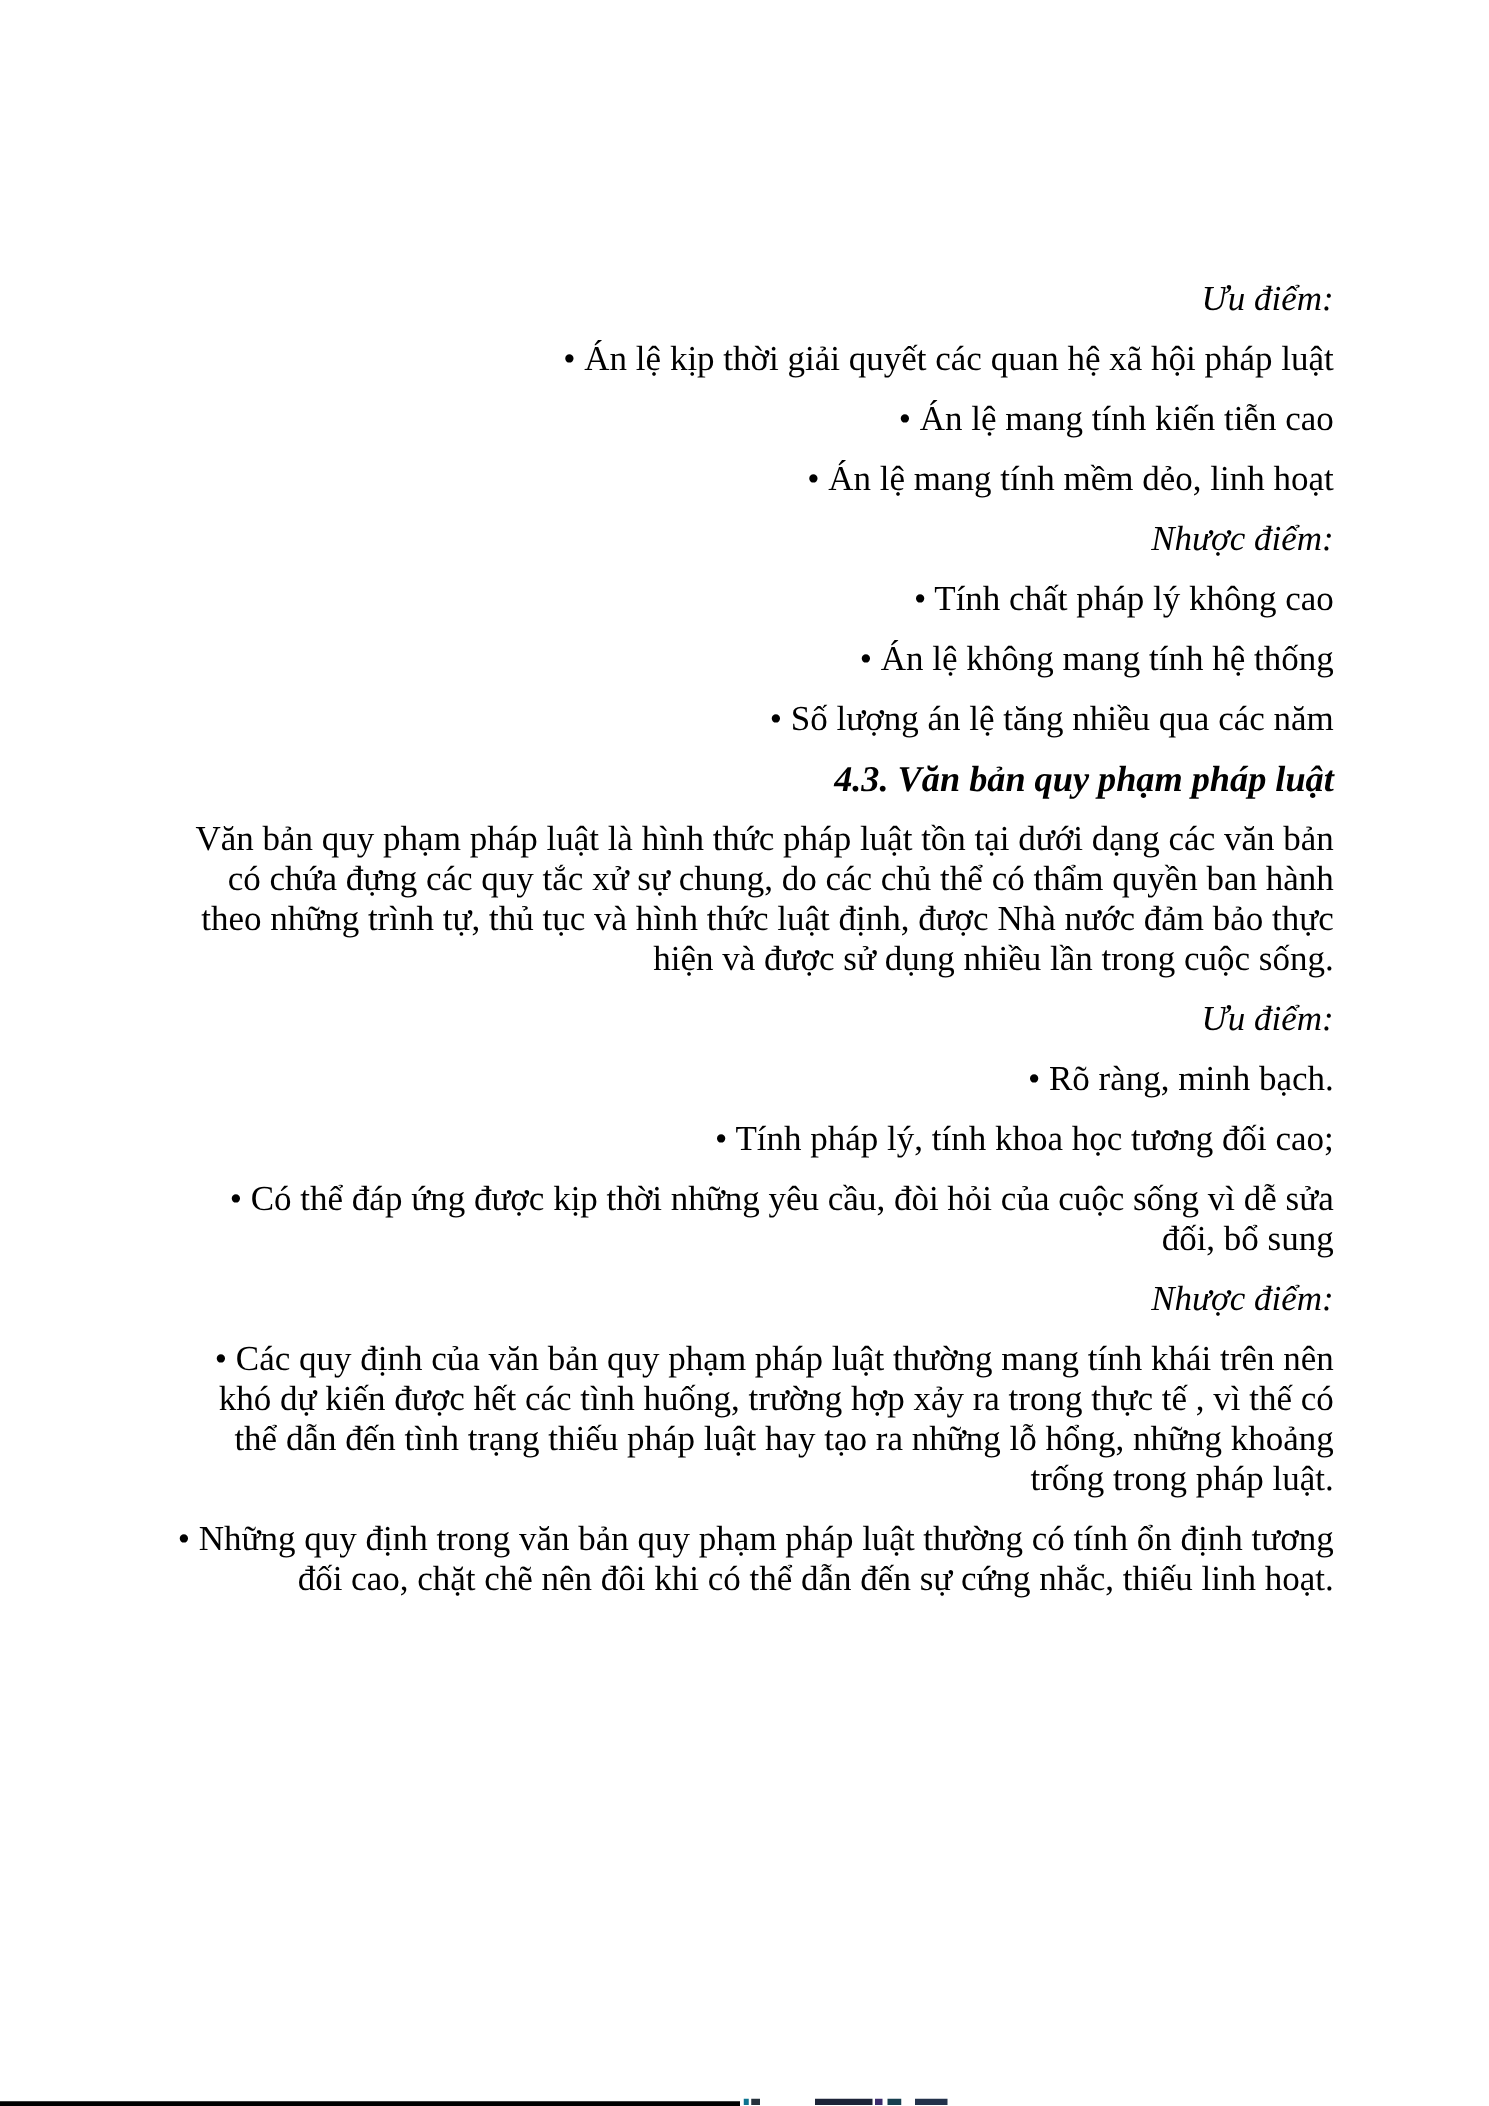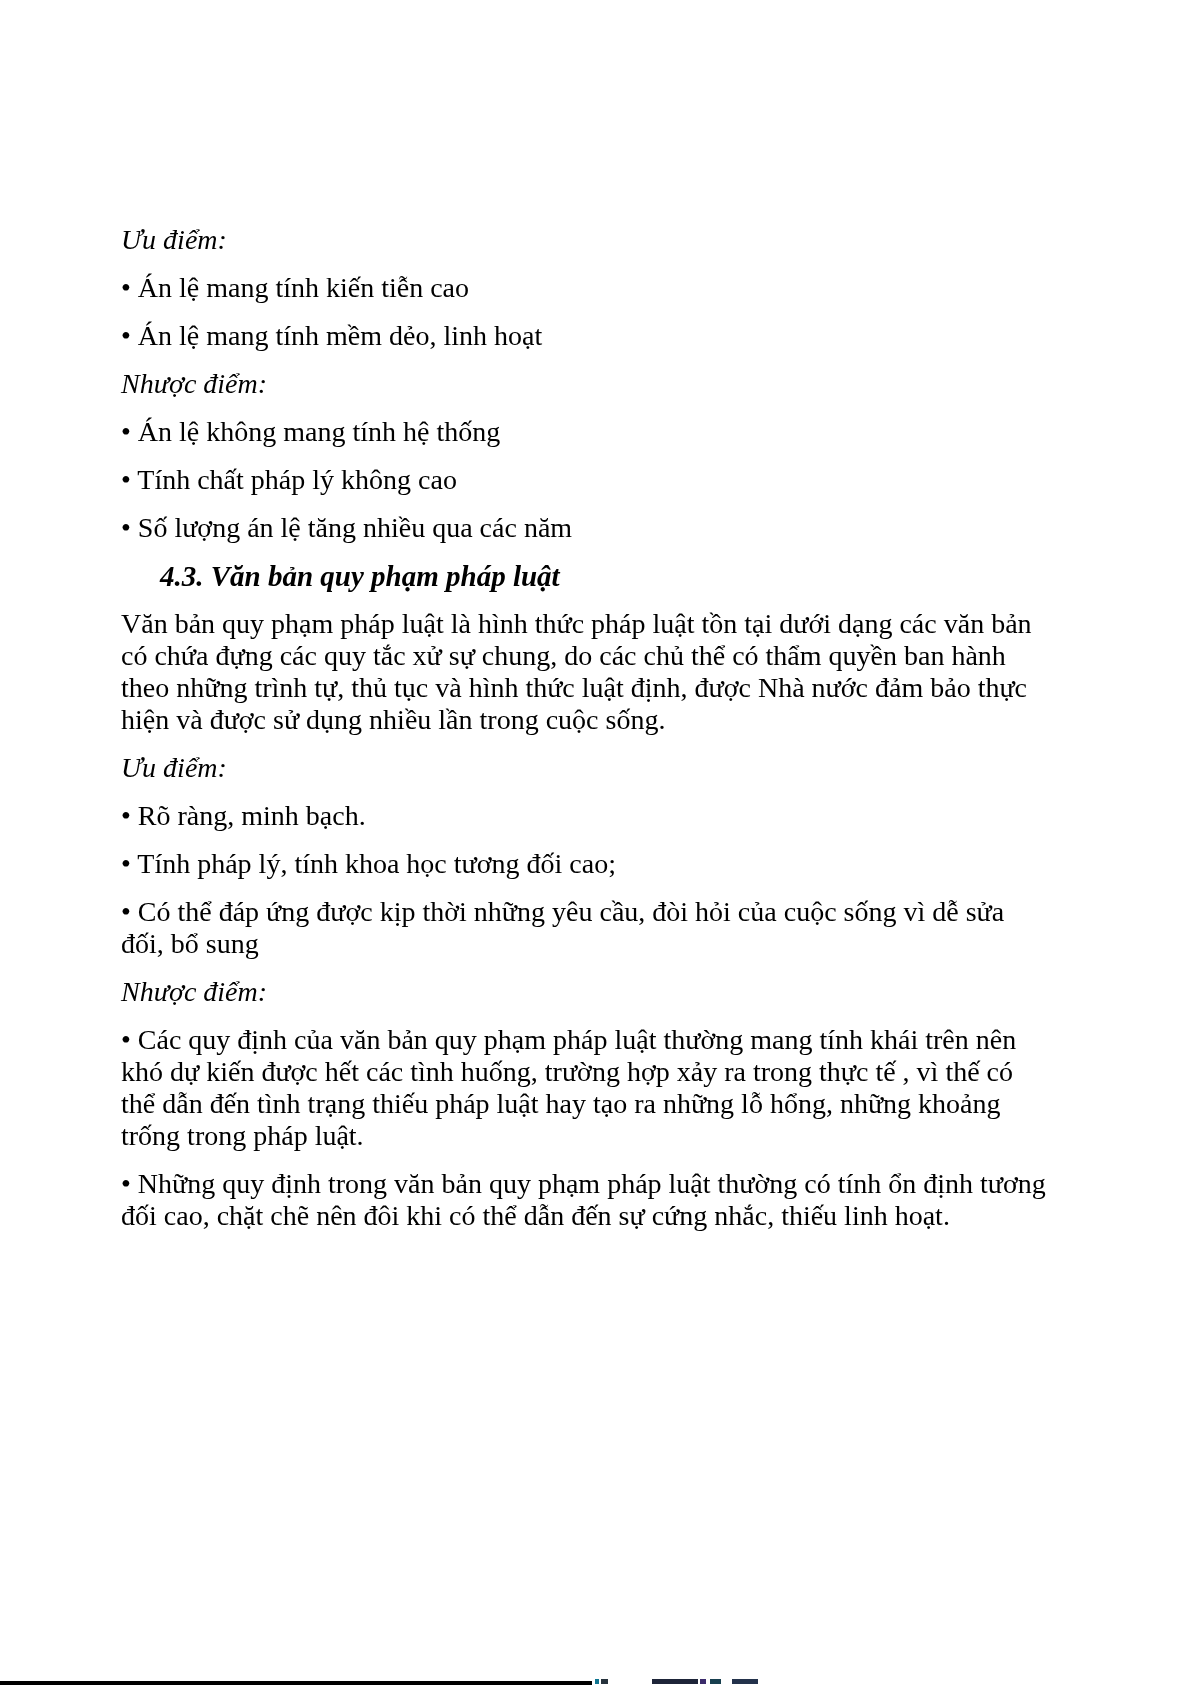--- a/index.html
+++ b/index.html
@@ -11,26 +11,26 @@
     position: relative;
     width: 1191px;
     height: 1685px;
     background: #ffffff;
     overflow: hidden;
     font-family: "Liberation Serif", "DejaVu Serif", serif;
     color: #000000;
   }
   .content {
     position: absolute;
-    left: 121px;
+    left: 135px;
     top: 224px;
     width: 932px;
     font-size: 28px;
     line-height: 32px;
-    text-align: left;
+    text-align: right;
   }
   .content p.block {
     margin: 0 0 16px 0;
     padding: 0;
   }
   .content p.italic {
     font-style: italic;
   }
   .content p.bold-italic {
     font-style: italic;
@@ -56,25 +56,26 @@
     top: 1px;
     height: 5px;
   }
 </style>
 </head>
 <body>
 
 <div class="page">
   <div class="content">
       <p class="block italic">Ưu điểm:</p>
+      <p class="block normal">• Án lệ kịp thời giải quyết các quan hệ xã hội pháp luật</p>
       <p class="block normal">• Án lệ mang tính kiến tiễn cao</p>
       <p class="block normal">• Án lệ mang tính mềm dẻo, linh hoạt</p>
       <p class="block italic">Nhược điểm:</p>
+      <p class="block normal">• Tính chất pháp lý không cao</p>
       <p class="block normal">• Án lệ không mang tính hệ thống</p>
-      <p class="block normal">• Tính chất pháp lý không cao</p>
       <p class="block normal">• Số lượng án lệ tăng nhiều qua các năm</p>
       <p class="block bold-italic">4.3. Văn bản quy phạm pháp luật</p>
       <p class="block normal">Văn bản quy phạm pháp luật là hình thức pháp luật tồn tại dưới dạng các văn bản có chứa đựng các quy tắc xử sự chung, do các chủ thể có thẩm quyền ban hành theo những trình tự, thủ tục và hình thức luật định, được Nhà nước đảm bảo thực hiện và được sử dụng nhiều lần trong cuộc sống.</p>
       <p class="block italic">Ưu điểm:</p>
       <p class="block normal">• Rõ ràng, minh bạch.</p>
       <p class="block normal">• Tính pháp lý, tính khoa học tương đối cao;</p>
       <p class="block normal">• Có thể đáp ứng được kịp thời những yêu cầu, đòi hỏi của cuộc sống vì dễ sửa đối, bổ sung</p>
       <p class="block italic">Nhược điểm:</p>
       <p class="block normal">• Các quy định của văn bản quy phạm pháp luật thường mang tính khái trên nên khó dự kiến được hết các tình huống, trường hợp xảy ra trong thực tế , vì thế có thể dẫn đến tình trạng thiếu pháp luật hay tạo ra những lỗ hổng, những khoảng trống trong pháp luật.</p>
       <p class="block normal">• Những quy định trong văn bản quy phạm pháp luật thường có tính ổn định tương đối cao, chặt chẽ nên đôi khi có thể dẫn đến sự cứng nhắc, thiếu linh hoạt.</p>

